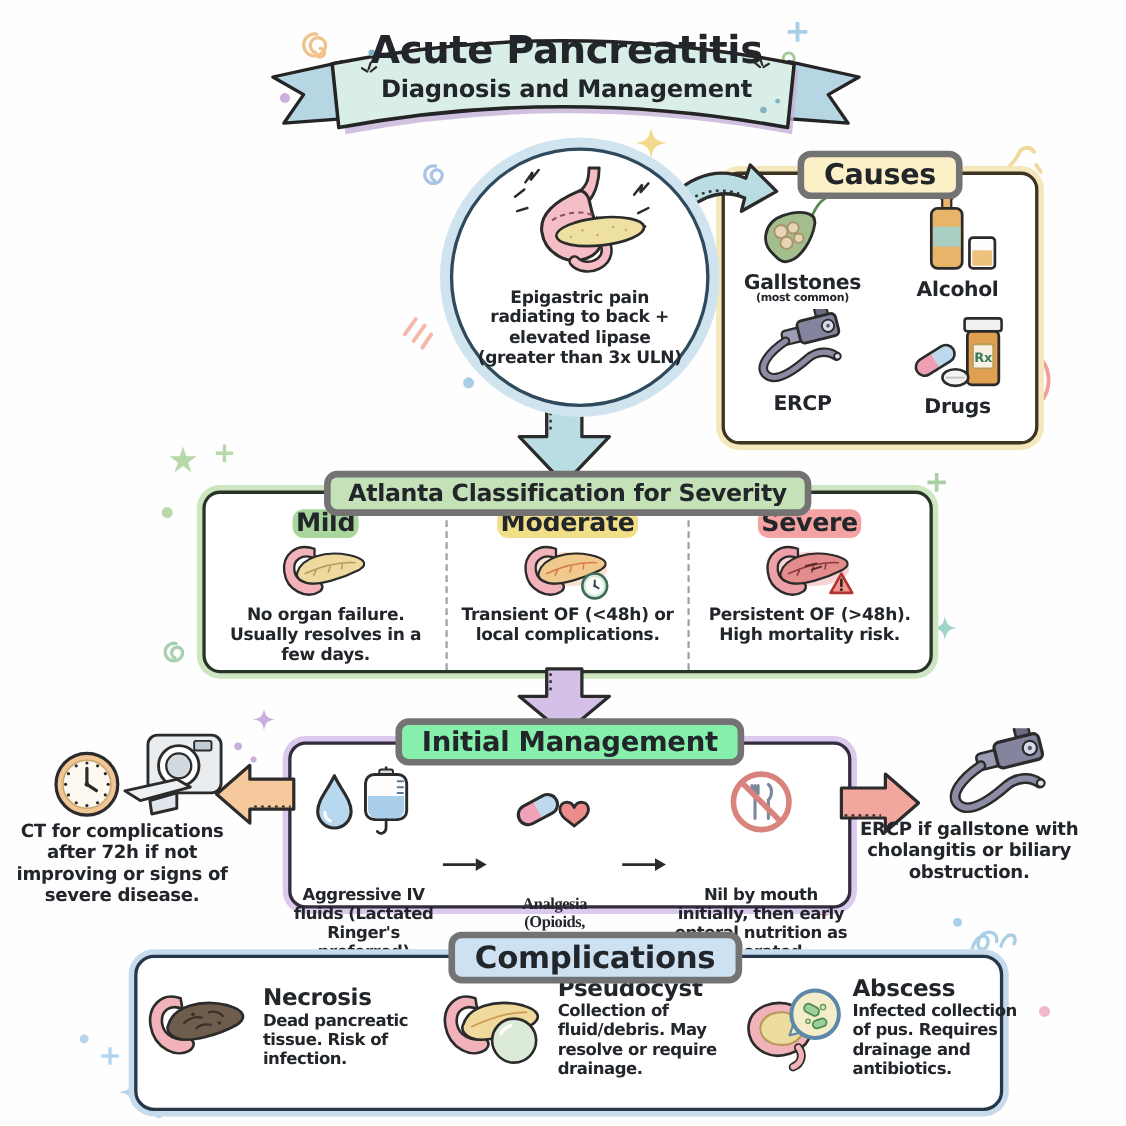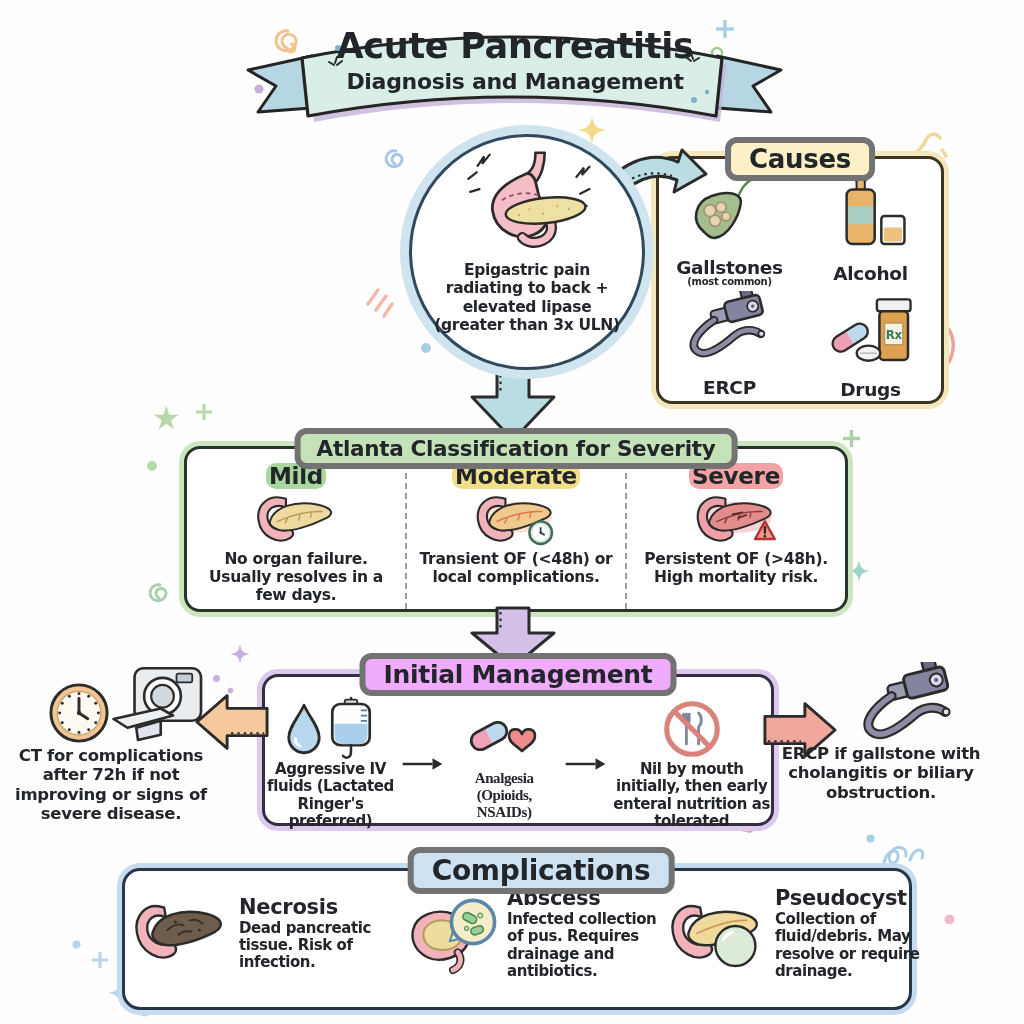--- a/index.html
+++ b/index.html
@@ -21,38 +21,38 @@
   .dx-text{font-size:15.5px;line-height:1.18;text-align:center;width:200px;margin-top:2px;}
 
   
   .panel{position:absolute;background:#fff;border-radius:16px;}
   .tag{position:absolute;left:50%;transform:translateX(-50%);background:#fff;border:6px solid #737373;
     border-radius:12px;white-space:nowrap;padding:1px 18px;z-index:3;}
   .causes-box{left:656px;top:156px;width:282px;height:242px;border:3.5px solid #3c3420;box-shadow:0 0 0 5px #f3e7bb;}
   .causes-tag{top:-22px;font-size:26px;background:#fcf1c6;}
   .causes-grid{display:grid;grid-template-columns:1fr 1fr;padding-top:14px;row-gap:4px;}
   .cause-item{display:flex;flex-direction:column;align-items:center;}
-  .cause-label{font-size:18.5px;margin-top:14px;}
+  .cause-label{font-size:18.5px;margin-top:4px;}
   .cause-sub{font-size:10px;margin-top:-2px;}
 
   .sev-box{left:184px;top:446px;width:658px;height:160px;border:3.5px solid #273427;box-shadow:0 0 0 5px #cde5c0;}
   .sev-tag{top:-21px;font-size:21.5px;background:#c5e1b7;padding:2px 16px;}
   .sev-cols{display:flex;height:100%;padding-top:14px;box-sizing:border-box;}
   .sev-col{flex:1;display:flex;flex-direction:column;align-items:center;}
   .sev-col + .sev-col{border-left:2.5px dashed #9aa0a6;align-items:center;}
   .sev-pill{border-radius:10px;padding:0 3px;font-size:23px;white-space:nowrap;}
   .pill-mild{background:#a8d69d;}
   .pill-mod{background:#f1df88;}
   .pill-sev{background:#f3a3a3;}
   .sev-desc{font-size:15.5px;line-height:1.15;text-align:center;width:94%;}
 
   .mgmt-box{left:262px;top:674px;width:506px;height:146px;border:3.5px solid #332d3d;box-shadow:0 0 0 5px #dcc9ee;}
-  .mgmt-tag{top:-24px;font-size:25px;background:#f0abfc;}
+  .mgmt-tag{top:-24px;font-size:25px;background:#86efac;}
   .mgmt-row{display:flex;align-items:center;justify-content:center;gap:5px;padding-top:20px;}
-  .mgmt-step{display:flex;flex-direction:column;align-items:center;}
+  .mgmt-step{display:flex;flex-direction:column;align-items:center;gap:44px;}
   .mgmt-icons{height:64px;display:flex;align-items:center;gap:4px;}
   .mgmt-label{font-size:15px;line-height:1.15;text-align:center;letter-spacing:-0.4px;}
   .step1{width:152px;}.step2{width:128px;font-family:Liberation Serif, serif;}.step3{width:184px;}
 
   .side-note{position:absolute;font-size:16.5px;line-height:1.18;text-align:center;}
   .left-note{left:6px;top:746px;width:210px;}
   .right-note{left:779px;top:744px;width:204px;}
 
   .comp-box{left:122px;top:868px;width:784px;height:136px;border:3.5px solid #26374a;box-shadow:0 0 0 5px #c6dcee;border-radius:18px;}
   .comp-tag{top:-24px;font-size:28px;background:#cde1f2;margin-left:24px;}
@@ -451,47 +451,47 @@
           <circle cx="58" cy="34" r="2" fill="#3a2f26"></circle>
             <circle cx="88" cy="44" r="2" fill="#3a2f26"></circle>
         </svg>
         <div class="comp-text">
           <div class="comp-title">Necrosis</div>
           <div class="comp-desc">Dead pancreatic tissue. Risk of infection.</div>
         </div>
       </div>
       <div class="comp-item">
         <svg width="104" height="84" viewBox="0 0 130 98">
+          <path d="M44,16 C22,8 6,26 10,48 C14,72 40,86 56,74 C61,69 59,63 53,61 C40,66 25,58 23,45 C21,30 32,22 46,28 Z" fill="#f2b2ba" stroke="#2b2b2b" stroke-width="3" stroke-linejoin="round"></path>
+          <path d="M30,46 C36,26 66,16 98,24 C116,29 120,38 108,46 C86,58 56,66 42,62 C32,59 27,52 30,46 Z" fill="#f0d99c" stroke="#2b2b2b" stroke-width="3" stroke-linejoin="round"></path>
+          <path d="M40,48 C60,39 84,31 102,32" stroke="#cf9a52" stroke-width="2" fill="none" stroke-linecap="round"></path>
+          <circle cx="88" cy="64" r="25" fill="#dcebd8" stroke="#2b2b2b" stroke-width="3"></circle>
+          <path d="M73,56 a19,19 0 0 1 11,-9" stroke="#ffffff" stroke-width="4" fill="none" stroke-linecap="round"></path>
+        </svg>
+        <div class="comp-text">
+          <div class="comp-title">Pseudocyst</div>
+          <div class="comp-desc">Collection of fluid/debris. May resolve or require drainage.</div>
+        </div>
+      </div>
+      <div class="comp-item">
+        <svg width="104" height="84" viewBox="0 0 130 98">
           <path d="M20,44 C24,26 48,16 70,24 C90,31 96,46 88,62 C80,78 54,86 38,78 C24,71 17,58 20,44 Z" fill="#f2b2ba" stroke="#2b2b2b" stroke-width="3" stroke-linejoin="round"></path>
           <path d="M76,72 C82,80 80,90 70,94" fill="none" stroke="#2b2b2b" stroke-width="10" stroke-linecap="round"></path>
           <path d="M76,72 C82,80 80,90 70,94" fill="none" stroke="#f2b2ba" stroke-width="6" stroke-linecap="round"></path>
           <path d="M34,44 C40,32 58,28 72,36 C84,42 84,56 74,64 C62,72 44,70 36,60 C32,54 32,50 34,44 Z" fill="#ecdc9e" stroke="#b89a5a" stroke-width="2.5"></path>
           <path d="M70,46 L82,54 L66,58 Z" fill="#f3edca" stroke="#5b87a8" stroke-width="2.5" stroke-linejoin="round"></path>
           <circle cx="95" cy="34" r="27" fill="#f3edca" stroke="#5b87a8" stroke-width="4.5"></circle>
           <g>
             <rect x="82" y="24" width="18" height="10" rx="5" transform="rotate(28 91 29)" fill="#9cce9c" stroke="#4a8a4a" stroke-width="2"></rect>
             <rect x="92" y="40" width="16" height="9" rx="4.5" transform="rotate(-18 100 44)" fill="#9cce9c" stroke="#4a8a4a" stroke-width="2"></rect>
             <circle cx="104" cy="26" r="3" fill="#cfe6b8" stroke="#6a9a5a" stroke-width="1.5"></circle>
             <circle cx="87" cy="42" r="2.5" fill="#cfe6b8" stroke="#6a9a5a" stroke-width="1.5"></circle>
           </g>
         </svg>
         <div class="comp-text">
           <div class="comp-title">Abscess</div>
           <div class="comp-desc">Infected collection of pus. Requires drainage and antibiotics.</div>
         </div>
       </div>
-      <div class="comp-item">
-        <svg width="104" height="84" viewBox="0 0 130 98">
-          <path d="M44,16 C22,8 6,26 10,48 C14,72 40,86 56,74 C61,69 59,63 53,61 C40,66 25,58 23,45 C21,30 32,22 46,28 Z" fill="#f2b2ba" stroke="#2b2b2b" stroke-width="3" stroke-linejoin="round"></path>
-          <path d="M30,46 C36,26 66,16 98,24 C116,29 120,38 108,46 C86,58 56,66 42,62 C32,59 27,52 30,46 Z" fill="#f0d99c" stroke="#2b2b2b" stroke-width="3" stroke-linejoin="round"></path>
-          <path d="M40,48 C60,39 84,31 102,32" stroke="#cf9a52" stroke-width="2" fill="none" stroke-linecap="round"></path>
-          <circle cx="88" cy="64" r="25" fill="#dcebd8" stroke="#2b2b2b" stroke-width="3"></circle>
-          <path d="M73,56 a19,19 0 0 1 11,-9" stroke="#ffffff" stroke-width="4" fill="none" stroke-linecap="round"></path>
-        </svg>
-        <div class="comp-text">
-          <div class="comp-title">Pseudocyst</div>
-          <div class="comp-desc">Collection of fluid/debris. May resolve or require drainage.</div>
-        </div>
-      </div>
     </div>
   </div>
 
 </div>
 
 </body></html>

